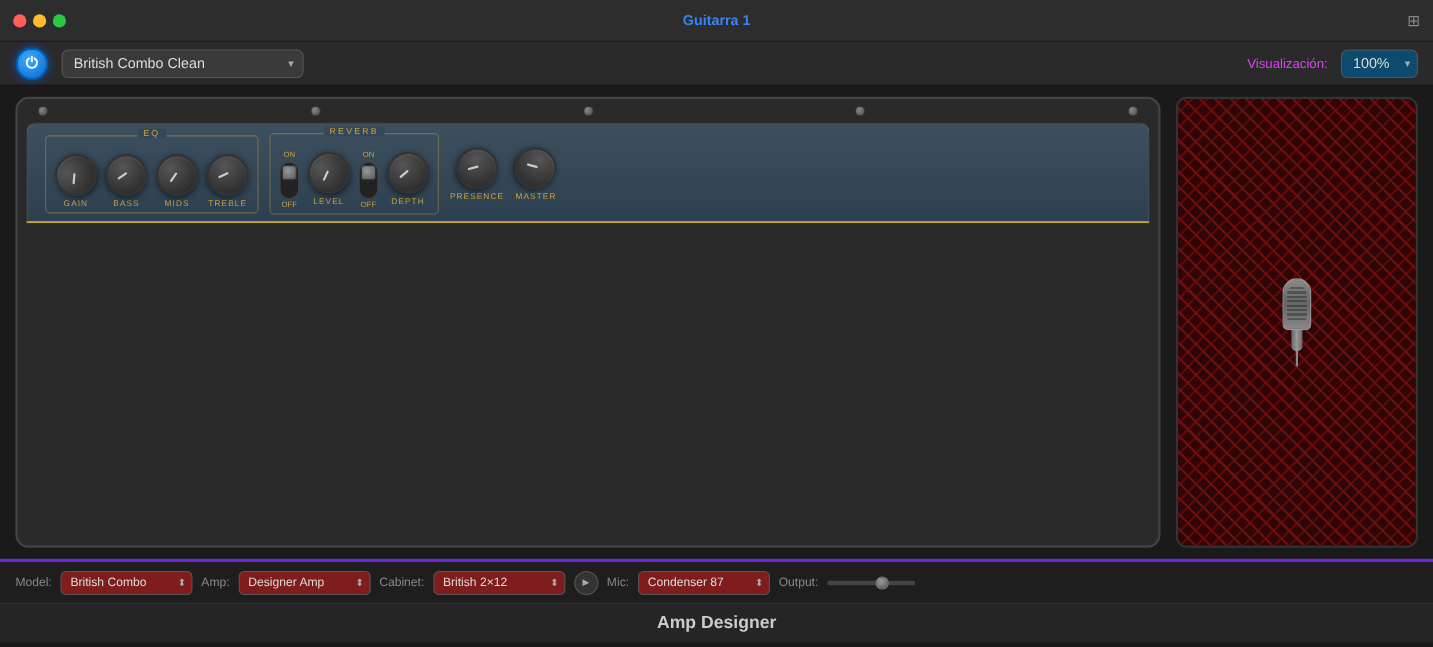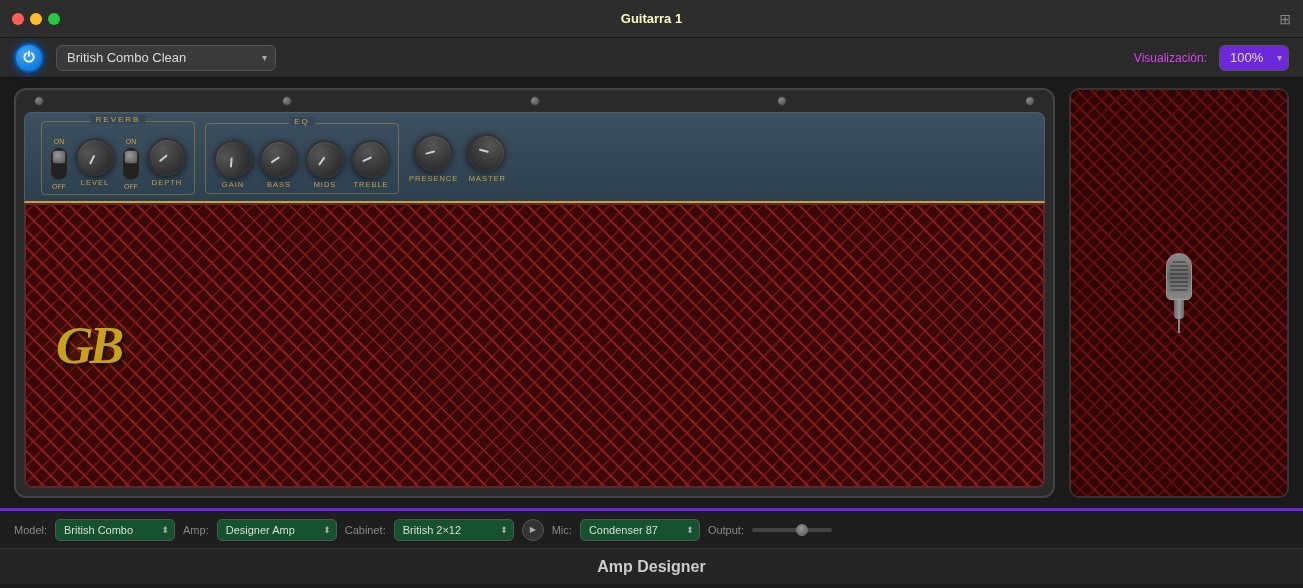--- a/index.html
+++ b/index.html
@@ -16,21 +16,21 @@
     .title-bar {
       height: 38px;
       background: #2d2d2d;
       display: flex;
       align-items: center;
       justify-content: center;
       position: relative;
       border-bottom: 1px solid #1a1a1a;
     }
     .title-bar-title {
-      color: #fef9c3;
+      color: #3b82f6;
       font-size: 13px;
       font-weight: 600;
     }
     .traffic-lights {
       position: absolute;
       left: 12px;
       top: 50%;
       transform: translateY(-50%);
       display: flex;
       gap: 6px;
@@ -99,21 +99,21 @@
       right: 8px;
       color: #aaa;
       font-size: 10px;
     }
     .viz-label {
       color: #d946ef;
       font-size: 12px;
       margin-left: auto;
     }
     .viz-dropdown {
-      background: #6d28d9;
+      background: #0c4a6e;
       border: 1px solid #555;
       border-radius: 6px;
       color: #ddd;
       font-size: 13px;
       padding: 4px 24px 4px 10px;
       height: 26px;
       min-width: 70px;
       display: flex;
       align-items: center;
       position: relative;
@@ -367,21 +367,21 @@
       align-items: center;
       padding: 0 14px;
       gap: 8px;
       border-top: 3px solid #6d28d9;
     }
     .bottom-label {
       font-size: 11px;
       color: #888;
     }
     .bottom-dropdown {
-      background: #14532d;
+      background: #7f1d1d;
       border: 1px solid #555;
       border-radius: 5px;
       color: #ddd;
       font-size: 11px;
       padding: 3px 20px 3px 8px;
       height: 22px;
       min-width: 120px;
       display: flex;
       align-items: center;
       position: relative;
@@ -511,20 +511,40 @@
       <div class="screw"></div>
       <div class="screw"></div>
       <div class="screw"></div>
       <div class="screw"></div>
     </div>
 
     <div class="controls-panel">
       <div class="all-knobs">
 
         <div class="section-box">
+          <span class="section-box-label">EQ</span>
+          <div class="knob-group">
+            <div class="knob" style="transform: rotate(-40deg);"></div>
+            <span class="knob-label">GAIN</span>
+          </div>
+          <div class="knob-group">
+            <div class="knob" style="transform: rotate(10deg);"></div>
+            <span class="knob-label">BASS</span>
+          </div>
+          <div class="knob-group">
+            <div class="knob" style="transform: rotate(-10deg);"></div>
+            <span class="knob-label">MIDS</span>
+          </div>
+          <div class="knob-group">
+            <div class="knob" style="transform: rotate(20deg);"></div>
+            <span class="knob-label">TREBLE</span>
+          </div>
+        </div>
+
+        <div class="section-box">
           <span class="section-box-label">REVERB</span>
           <div class="toggle-group">
             <span class="toggle-label-top">ON</span>
             <div class="toggle-switch">
               <div class="toggle-tip"></div>
             </div>
             <span class="toggle-label-bot">OFF</span>
           </div>
           <div class="knob-group">
             <div class="knob" style="transform: rotate(-20deg);"></div>
@@ -533,59 +553,36 @@
           <div class="toggle-group">
             <span class="toggle-label-top">ON</span>
             <div class="toggle-switch">
               <div class="toggle-tip"></div>
             </div>
             <span class="toggle-label-bot">OFF</span>
           </div>
           <div class="knob-group">
             <div class="knob" style="transform: rotate(5deg);"></div>
             <span class="knob-label">DEPTH</span>
-          </div>
-        </div>
-
-        <div class="section-box">
-          <span class="section-box-label">EQ</span>
-          <div class="knob-group">
-            <div class="knob" style="transform: rotate(-40deg);"></div>
-            <span class="knob-label">GAIN</span>
-          </div>
-          <div class="knob-group">
-            <div class="knob" style="transform: rotate(10deg);"></div>
-            <span class="knob-label">BASS</span>
-          </div>
-          <div class="knob-group">
-            <div class="knob" style="transform: rotate(-10deg);"></div>
-            <span class="knob-label">MIDS</span>
-          </div>
-          <div class="knob-group">
-            <div class="knob" style="transform: rotate(20deg);"></div>
-            <span class="knob-label">TREBLE</span>
           </div>
         </div>
 
 
         <div class="knob-group">
           <div class="knob" style="transform: rotate(30deg);"></div>
           <span class="knob-label">PRESENCE</span>
         </div>
         <div class="knob-group">
           <div class="knob" style="transform: rotate(60deg);"></div>
           <span class="knob-label">MASTER</span>
         </div>
 
       </div>
     </div>
 
-    <div class="speaker-grille">
-      <span class="gb-logo">GB</span>
-    </div>
   </div>
 
   <div class="cabinet-panel">
     <div class="cabinet-display">
       <div class="cabinet-grille">
         <div class="microphone">
           <div class="mic-head"></div>
           <div class="mic-body"></div>
           <div class="mic-stand"></div>
         </div>

